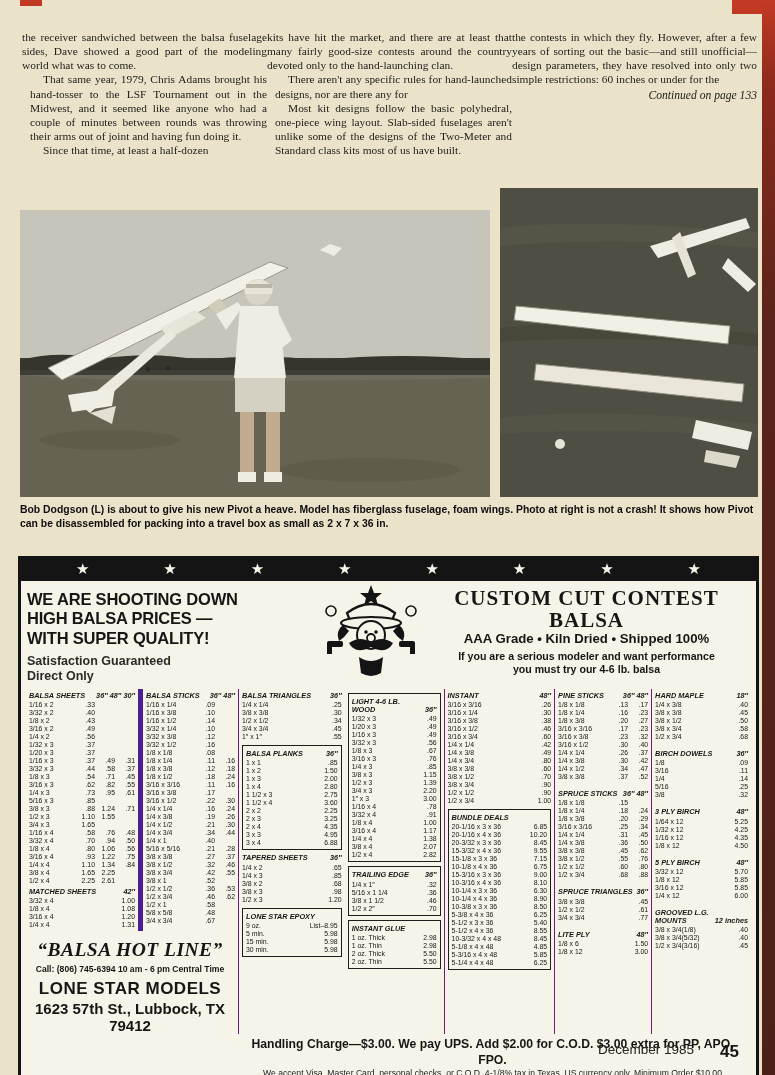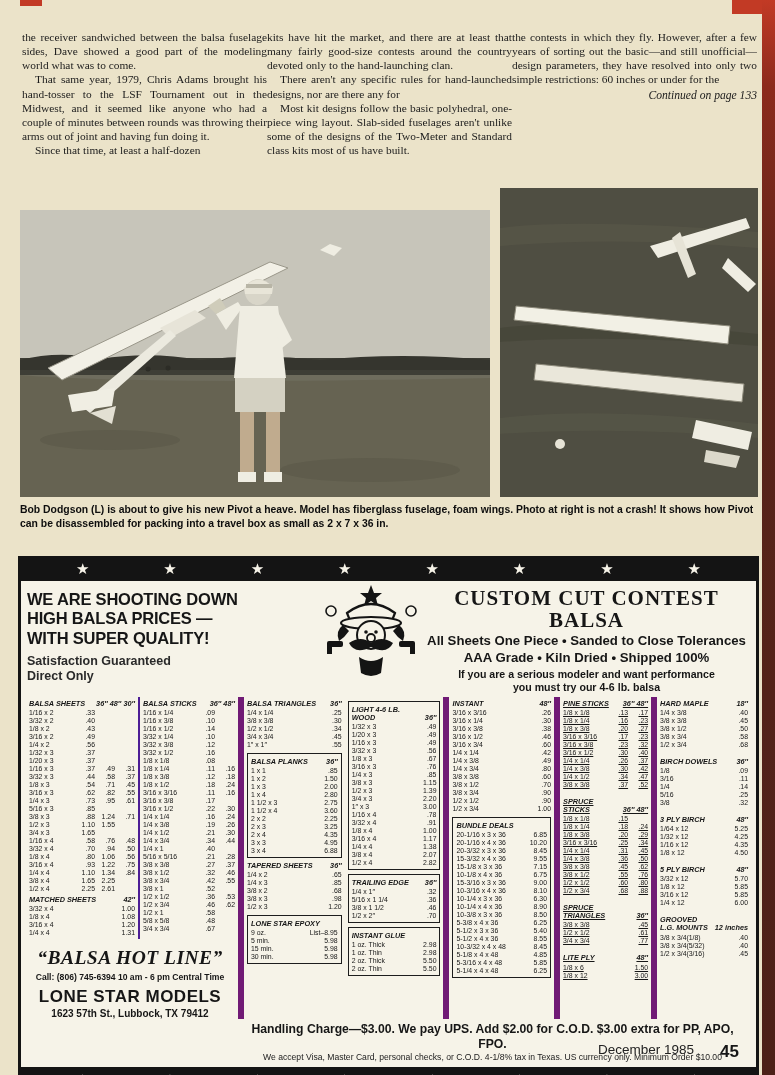--- a/index.html
+++ b/index.html
@@ -11,21 +11,21 @@
   .edge-right { position:absolute; right:0; top:0; width:13px; height:100%;
        background:linear-gradient(180deg,#c23a25 0%,#8c2a1c 8%,#5a241a 30%,#4c2018 100%); }
   .corner-red-tr { position:absolute; right:13px; top:0; width:30px; height:14px; background:#c23a25; }
   .corner-red-tl { position:absolute; left:20px; top:0; width:22px; height:6px; background:#c23a25; }
 
   
   .article { position:absolute; top:30px; left:22px; width:735px; display:flex; gap:0;
              font-family:"Liberation Serif", serif; font-size:11.4px; line-height:1.24;
              text-align:justify; color:#1b1b1b; }
   .article .col { flex:1; }
-  .article p.ind { text-indent:13px; }
+  .article p.ind { text-indent:13px;margin-left:8px; }
   .continued { font-style:italic; text-align:right; font-size:11.6px; margin-top:2px; }
 
   
   .photo { position:absolute; background:#777; overflow:hidden; }
   .photo svg { display:block; }
   .photo-left  { top:210px; left:20px;  width:470px; height:287px; }
   .photo-right { top:188px; left:500px; width:258px; height:309px; }
 
   .caption { position:absolute; top:503px; left:20px; width:741px;
              font-size:10.4px; font-weight:bold; line-height:1.3; color:#0e0e0e; }
@@ -46,47 +46,47 @@
   .adh-right { flex:1; text-align:center; padding-top:1px; }
   .adh-right .t1 { font-family:"Liberation Serif",serif; font-weight:bold; font-size:21px;
                    letter-spacing:1px; line-height:1.05; }
   .adh-right .t2 { font-weight:bold; font-size:13.2px; line-height:1.25; margin-top:2px; }
   .adh-right .t3 { font-weight:bold; font-size:13.2px; line-height:1.25; }
   .adh-right .t4 { font-weight:bold; font-size:10.6px; line-height:1.25; margin-top:2px; }
   .adh-right .t5 { font-weight:bold; font-size:10.6px; line-height:1.25; }
 
   .ad-main { display:flex; padding:2px 5px 0 5px; }
   .tcol { padding:0 3px; }
-  .rule { border-left:6px solid #701a75; }
+  .rule { border-left:1px solid #701a75; }
   .left-group { width:212px; flex:0 0 auto; }
   .lg-tables { display:flex; }
   .lg-tables .c1 { width:112px; }
-  .lg-tables .c2 { width:100px; border-left:2px solid #4c1d95; } 
+  .lg-tables .c2 { width:100px; border-left:5px solid #4c1d95; } 
   .tc3 { width:110px; } .tc4 { width:102px; } .tc5 { width:114px; }
-  .tc6 { width:100px;text-decoration:underline; } .tc7 { width:103px; }
+  .tc6 { width:100px; } .tc7 { width:103px; }
 
   .ptable { margin-bottom:2px; }
   .t-head { display:flex; justify-content:space-between; align-items:flex-end;
             font-weight:bold; font-style:italic; font-size:7.3px; line-height:1.12;
             margin:3px 0 1px 0; }
   .t-head .t-title { letter-spacing:0; }
   .t-head .t-sizes { white-space:nowrap; margin-left:3px; }
   .t-row { display:flex; font-size:6.9px; line-height:1.16; }
   .t-label { flex:1; white-space:nowrap; overflow:hidden; }
   .t-price { width:20px; text-align:right; flex:0 0 auto; }
   .pw .t-price { width:30px; }
   .boxed { border:1px solid #1d1d1d; border-radius:0; padding:1px 3px 2px 3px; margin:4px 0; }
   .gap-top { margin-top:9px; }
 
   .hotline { text-align:center; margin-top:8px; padding-right:4px; }
   .hotline .hl-title { font-family:"Liberation Serif",serif; font-weight:bold; font-style:italic;
                        font-size:19.5px; letter-spacing:0.5px; white-space:nowrap; }
   .hotline .hl-call { font-weight:bold; font-size:8.6px; margin-top:3px; }
   .hotline .hl-co { font-weight:bold; font-size:17px; letter-spacing:0.5px; margin-top:5px; }
-  .hotline .hl-addr { font-weight:bold; font-size:10px; margin-top:1px; }
+  .hotline .hl-addr { font-weight:bold; font-size:15px; margin-top:1px; }
 
   .handling { padding:3px 10px 5px 218px; text-align:center; }
   .handling .h1 { font-weight:bold; font-size:12.2px; line-height:1.25; }
   .handling .h2 { font-size:8.6px; margin-top:0; color:#222; }
 
   .footer { position:absolute; bottom:13px; right:36px; display:flex; align-items:flex-start; gap:26px; }
   .footer .issue { font-size:13.5px; color:#222; }
   .footer .pageno { font-weight:bold; font-size:17px; }
 </style>
 </head>
@@ -209,21 +209,20 @@
           <path d="M30,60 Q42,52 52,60 Q62,52 74,60 Q68,72 52,64 Q36,72 30,60 Z" fill="#141414"></path>
           <path d="M40,74 Q52,82 64,74 L62,90 Q52,96 42,90 Z" fill="#141414"></path>
           <rect x="8" y="58" width="16" height="6" rx="2" fill="#141414"></rect>
           <rect x="8" y="62" width="5" height="9" fill="#141414"></rect>
           <rect x="80" y="58" width="16" height="6" rx="2" fill="#141414"></rect>
           <rect x="91" y="62" width="5" height="9" fill="#141414"></rect>
         </svg>
       </div>
       <div class="adh-right">
         <div class="t1">CUSTOM CUT CONTEST BALSA</div>
-        <div class="t2">All Sheets One Piece • Sanded to Close Tolerances</div>
         <div class="t3">AAA Grade • Kiln Dried • Shipped 100%</div>
         <div class="t4">If you are a serious modeler and want performance</div>
         <div class="t5">you must try our 4-6 lb. balsa</div>
       </div>
     </div>
 
     <div class="ad-main">
       <div class="left-group">
         <div class="lg-tables">
           <div class="c1 tcol">

